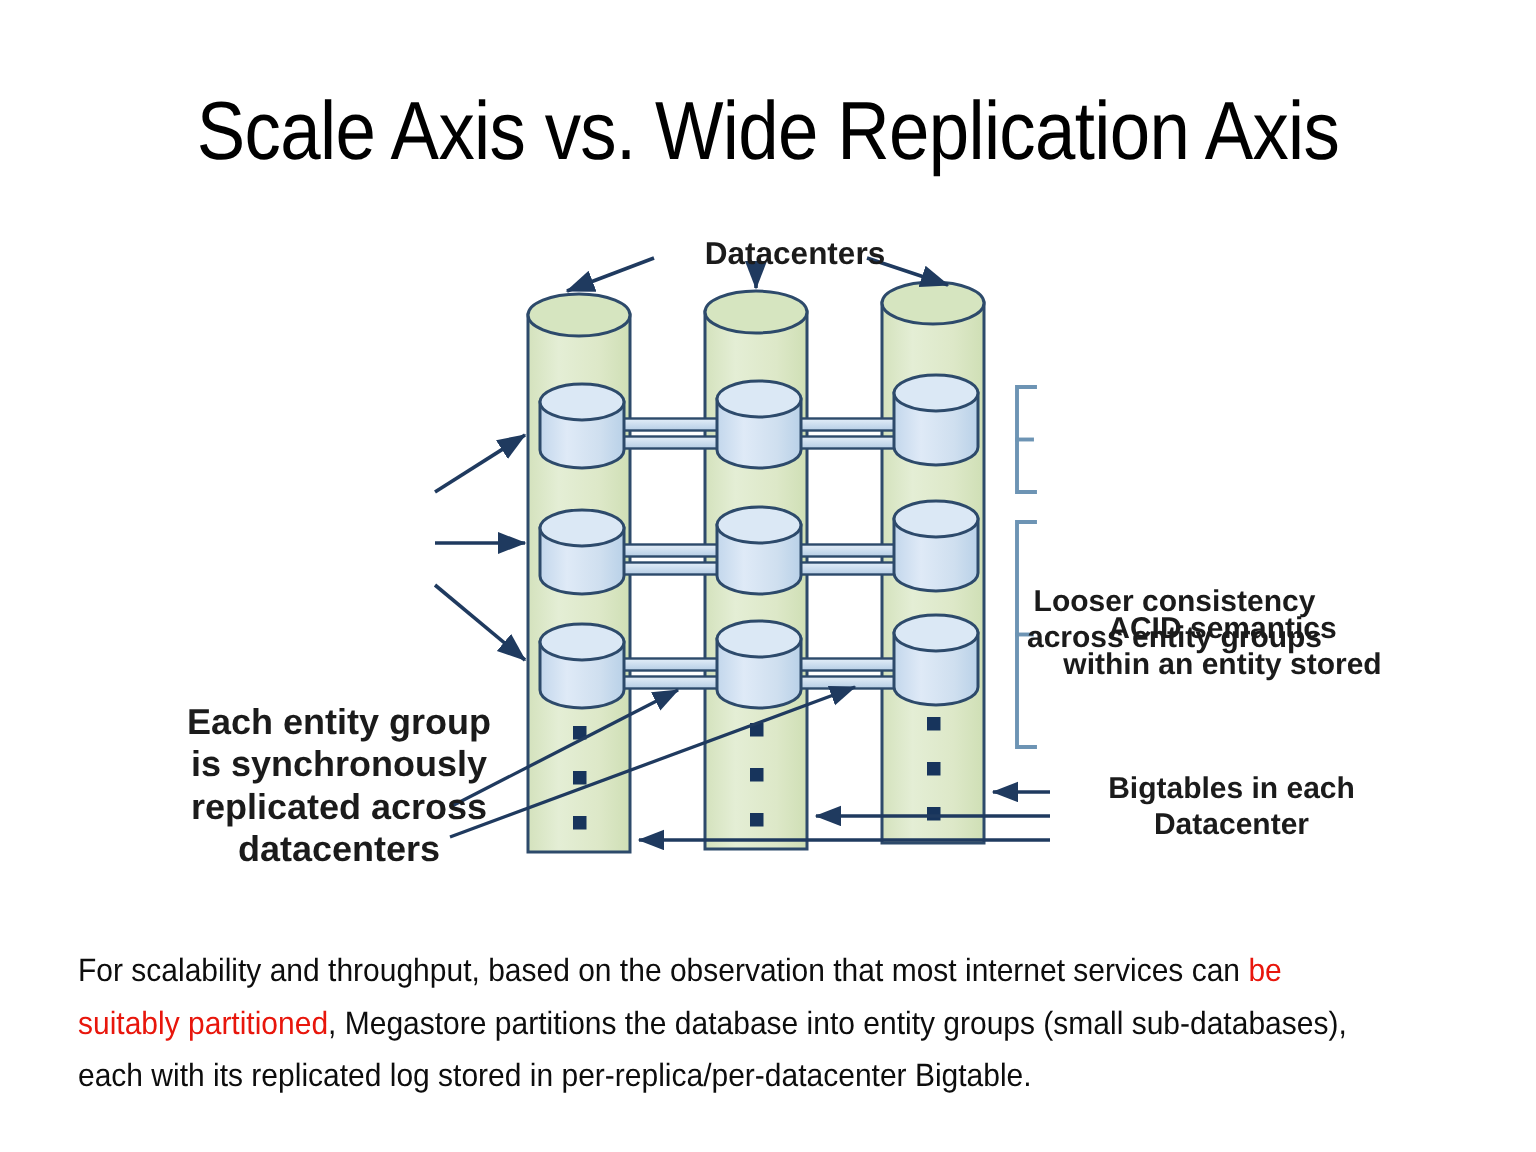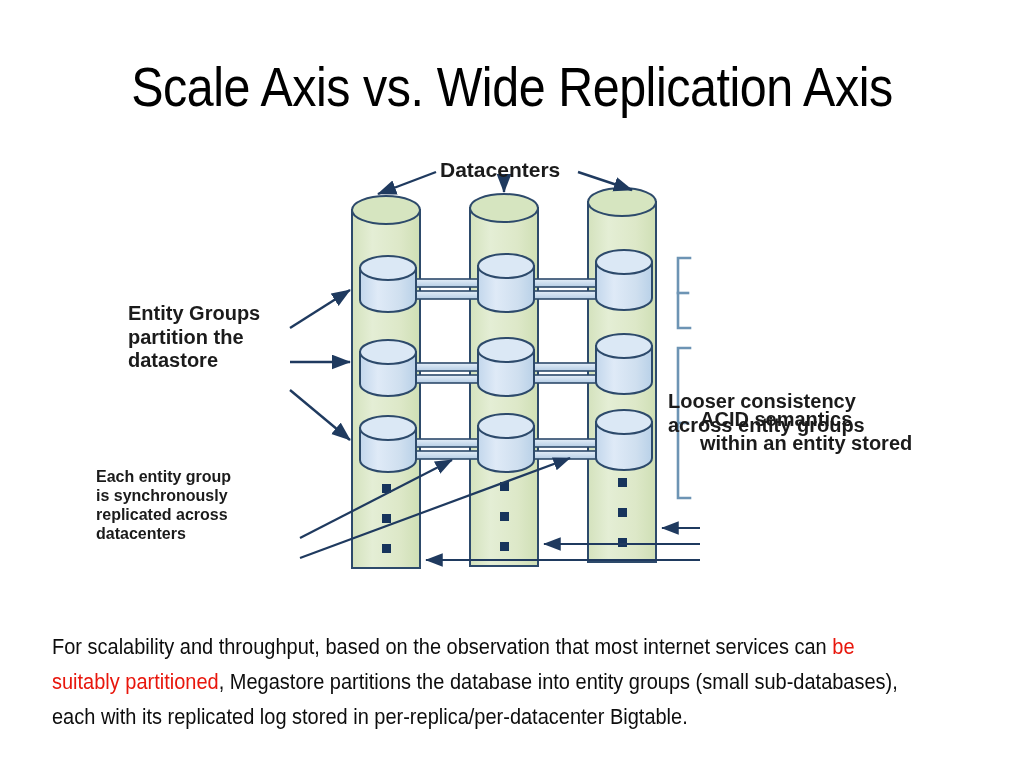--- a/index.html
+++ b/index.html
@@ -44,21 +44,21 @@
   }
   #diagram svg {
     display: block;
   }
 
   .diag-label {
     position: absolute;
     font-family: "Liberation Sans", sans-serif;
     font-weight: bold;
     color: #1b1b1b;
-    text-align: left;
+    text-align: center;
     line-height: 1.18;
     white-space: pre-line;
   }
   #label-datacenters {
     left: 440px;
     top: 8px;
     width: 180px;
     font-size: 21px;
   }
   #label-acid {
@@ -82,21 +82,21 @@
   #label-entitygroups {
     left: 128px;
     top: 152px;
     width: 230px;
     font-size: 20px;
   }
   #label-eachentity {
     left: 96px;
     top: 318px;
     width: 260px;
-    font-size: 16px;
+    font-size: 24px;
   }
 
   
   #body-text {
     position: absolute;
     left: 52px;
     top: 630px;
     width: 940px;
     font-family: "Liberation Sans", sans-serif;
     font-size: 21.5px;
@@ -272,24 +272,23 @@
   </svg>
 
   <div class="diag-label" id="label-datacenters">Datacenters</div>
 
   <div class="diag-label" id="label-acid">ACID semantics
 within an entity stored</div>
 
   <div class="diag-label" id="label-looser">Looser consistency
 across entity groups</div>
 
-
-  <div class="diag-label" id="label-entitygroups">Entity Groups
-partition the
-datastore</div>
+  <div class="diag-label" id="label-bigtables">Bigtables in each
+Datacenter</div>
+
 
   <div class="diag-label" id="label-eachentity">Each entity group
 is synchronously
 replicated across
 datacenters</div>
 </div>
 
 <div id="body-text"><span>For scalability and throughput, based on the observation that most internet services can </span><span class="hl">be suitably partitioned</span><span>, Megastore partitions the database into entity groups (small sub-databases), each with its replicated log stored in per-replica/per-datacenter Bigtable.</span></div>
 
 </body></html>

